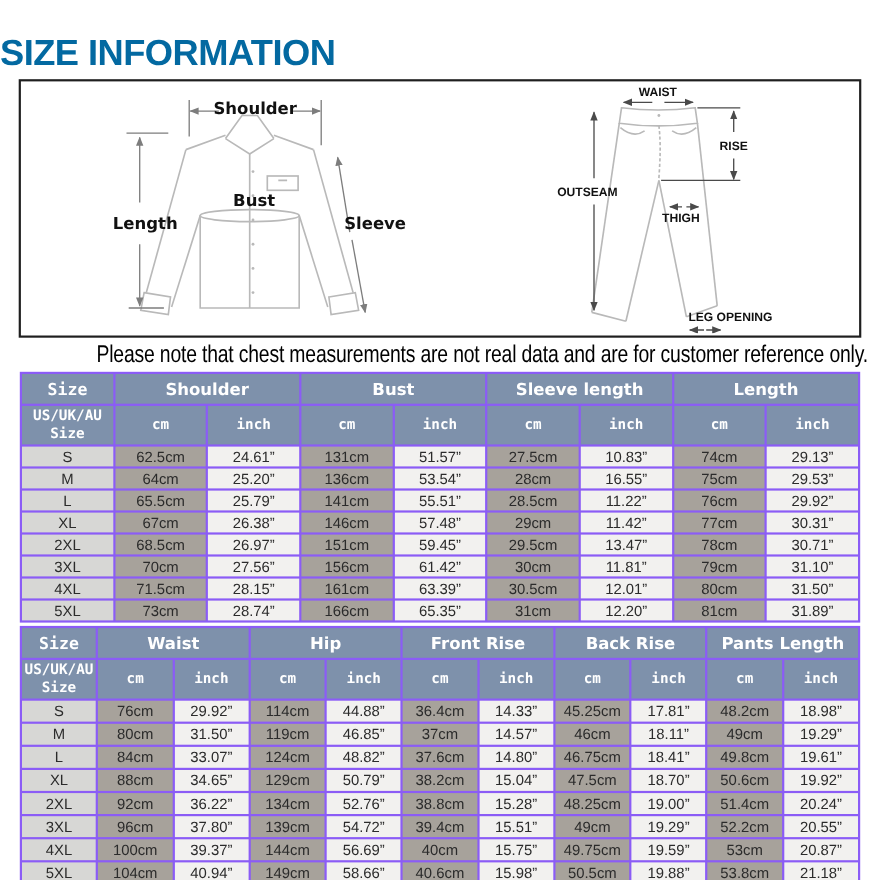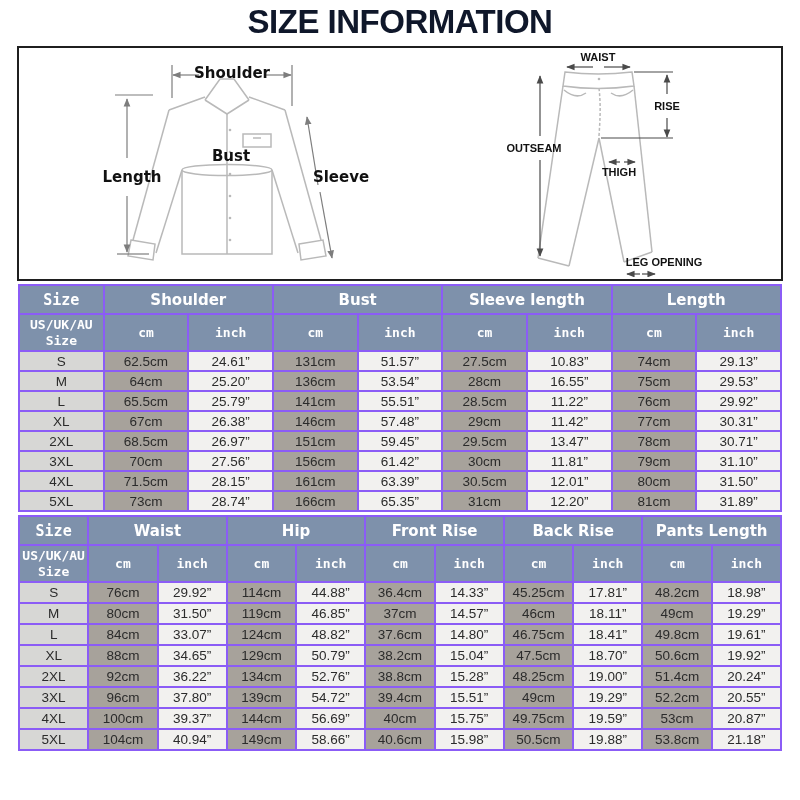--- a/index.html
+++ b/index.html
@@ -8,22 +8,22 @@
     --inch-bg:#f2f1ef;
     --size-bg:#d7d7d5;
     --header-text:#ffffff;
     --data-text:#2b2b2b;
   }
   *{box-sizing:border-box;margin:0;padding:0}
   html,body{width:800px;height:800px;background:#fff;overflow:hidden;
     font-family:"Liberation Sans",sans-serif;}
   .page{width:800px;height:800px;position:relative}
 
-  .title{margin-top:4px;text-align:center;font-size:33px;font-weight:bold;
-    letter-spacing:-0.5px;color:#0f172a;line-height:1.1;font-family:"Liberation Sans",sans-serif}
+  .title{margin-top:30px;font-size:33px;font-weight:bold;
+    letter-spacing:-0.5px;color:#0369a1;line-height:1.1;font-family:"Liberation Sans",sans-serif}
 
   .diagram-box{width:766px;height:235px;border:2px solid #1f1f1f;margin:6px auto 0;
     display:flex;background:#fff}
   .diagram-box svg{display:block;height:229px}
   .garment{stroke:#b9b9b9;stroke-width:1.5;fill:none}
   .garment-fill{stroke:#b9b9b9;stroke-width:1.5;fill:#ffffff}
   .dot{fill:#b9b9b9;stroke:none}
   .arrow-shirt{stroke:#7d7d7d;stroke-width:1.2;fill:none}
   .arrow-pants{stroke:#4a4a4a;stroke-width:1.2;fill:none}
   .dashed{stroke-dasharray:3 2}
@@ -142,20 +142,23 @@
         <line class="arrow-pants" x1="263" y1="226" x2="276" y2="226" marker-end="url(#ahP)"></line>
       </g>
       <text class="lbl-pants" x="219" y="13" text-anchor="middle">WAIST</text>
       <text class="lbl-pants" x="288" y="62" text-anchor="middle">RISE</text>
       <text class="lbl-pants" x="155" y="104" text-anchor="middle">OUTSEAM</text>
       <text class="lbl-pants" x="240" y="128" text-anchor="middle">THIGH</text>
       <text class="lbl-pants" x="285" y="218" text-anchor="middle">LEG OPENING</text>
     </svg>
   </div>
 
+  <div class="note">
+    <span>Please note that chest measurements are not real data and are for customer reference only.</span>
+  </div>
 
   <table class="size-table t1">
       <colgroup>
         <col style="width: 11.1111%;">
         <col style="width: 11.1111%;">
         <col style="width: 11.1111%;">
         <col style="width: 11.1111%;">
         <col style="width: 11.1111%;">
         <col style="width: 11.1111%;">
         <col style="width: 11.1111%;">

